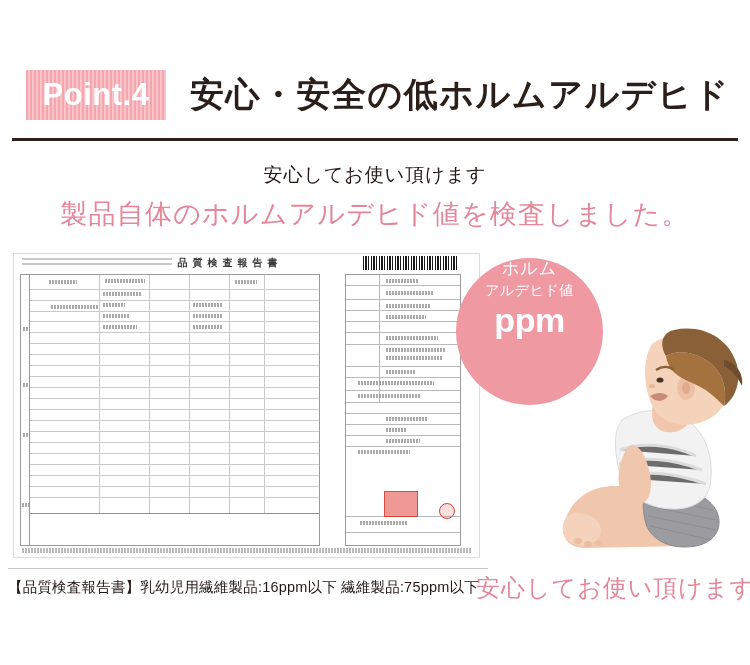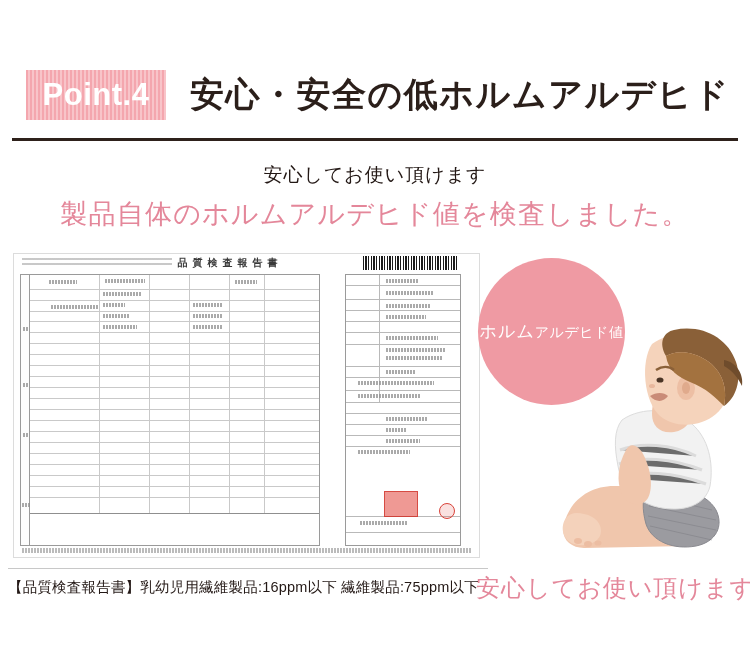--- a/index.html
+++ b/index.html
@@ -114,24 +114,24 @@
     border:1px solid rgba(205,50,40,.75);
   }
   #stamp-round {
     position:absolute; right:5px; bottom:26px; width:16px; height:16px;
     border-radius:50%; border:1.5px solid #d9433a;
     background:rgba(226,70,60,.16);
   }
 
   
   #ppm-badge {
-    position:absolute; left:478px; top:258px; width:147px; height:147px;
+    position:absolute; left:456px; top:258px; width:147px; height:147px;
     border-radius:50%; background:#ef9aa3;
-    display:flex; align-items:center;
-    justify-content:center; color:#ffffff; z-index:4;
+    display:flex; flex-direction:column; align-items:center;
+    color:#ffffff; z-index:4;
   }
   #ppm-line1 { font-size:17px; letter-spacing:1px; line-height:21px; }
   #ppm-line2 { font-size:14px; letter-spacing:0.5px; line-height:22px; }
   #ppm-value-wrap { display:flex; align-items:baseline; line-height:1; margin-top:2px; }
   #ppm-number { font-size:50px; font-weight:bold; letter-spacing:-1px; }
   #ppm-unit   { font-size:34px; font-weight:bold; letter-spacing:-0.5px; }
 
   
   #baby-photo { position:absolute; left:556px; top:300px; width:194px; height:260px; z-index:2; }
   
@@ -253,20 +253,21 @@
     <div id="stamp-round"></div>
   </div>
 
   <div id="doc-bottom-note"></div>
 </div>
 
 <div id="ppm-badge">
   <div id="ppm-line1">ホルム</div>
   <div id="ppm-line2">アルデヒド値</div>
   <div id="ppm-value-wrap">
+    <span id="ppm-unit">ppm</span>
   </div>
 </div>
 
 <svg id="baby-photo" viewBox="0 0 194 260">
   <rect width="194" height="260" fill="#ffffff"></rect>
 
   <path d="M8 224 C14 200 34 186 58 186 L126 186 C140 186 150 196 150 210
            L150 232 C150 240 142 246 132 246 L28 248 C14 248 4 238 8 224 Z" fill="#f0c6ac"></path>
 
   <path d="M10 218 C4 226 6 240 18 244 C28 247 40 244 44 236

